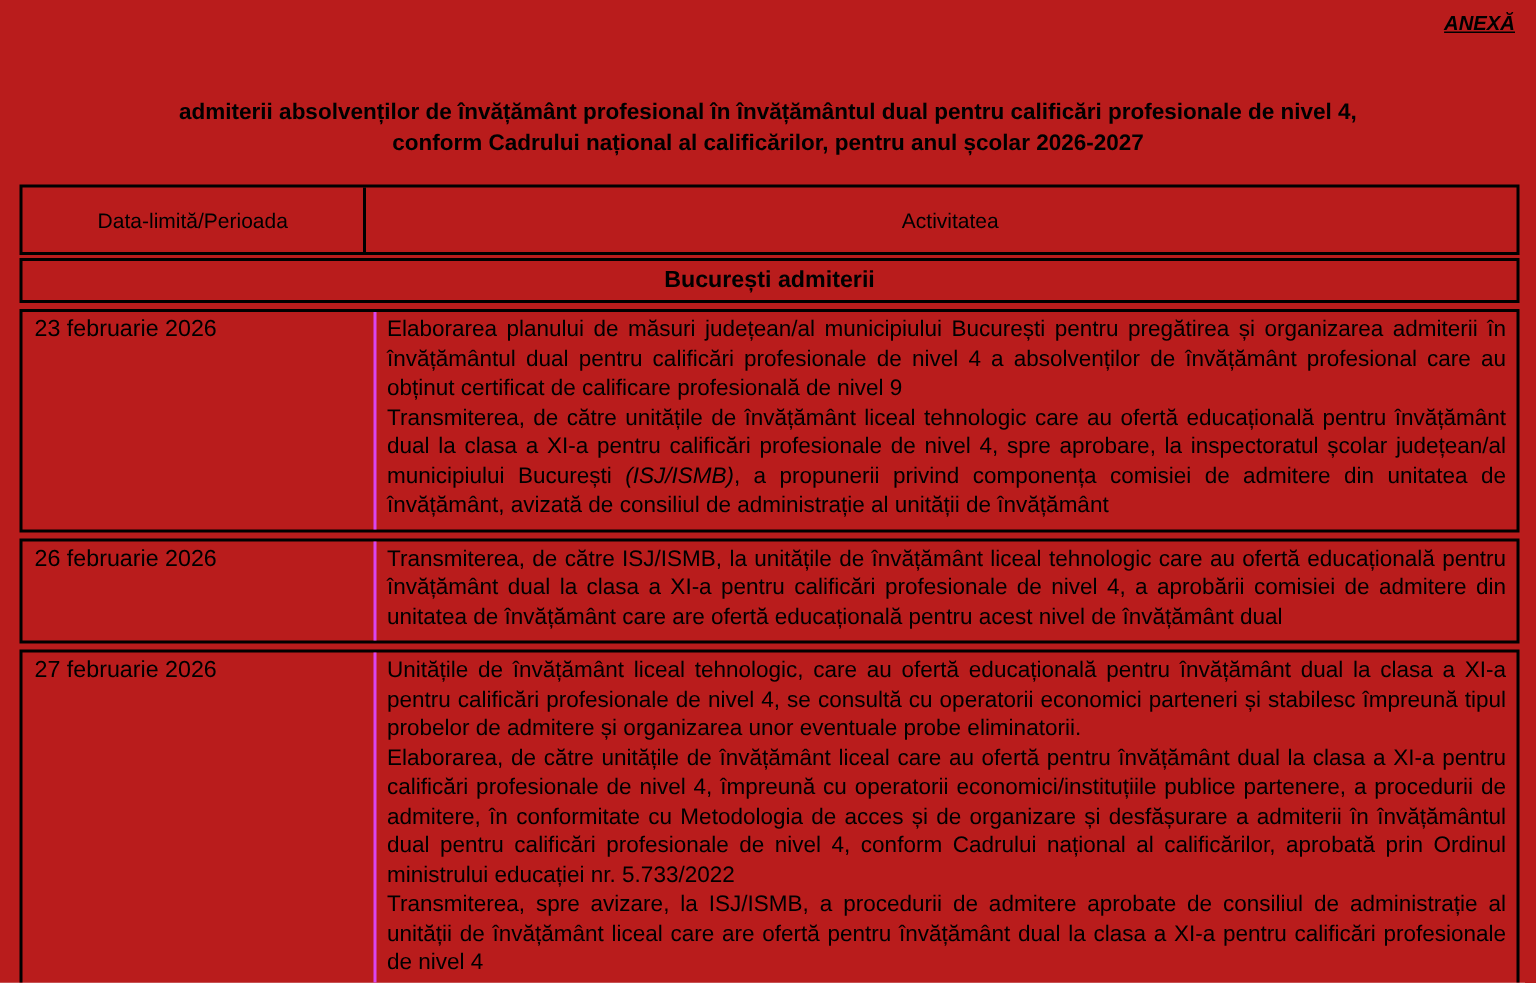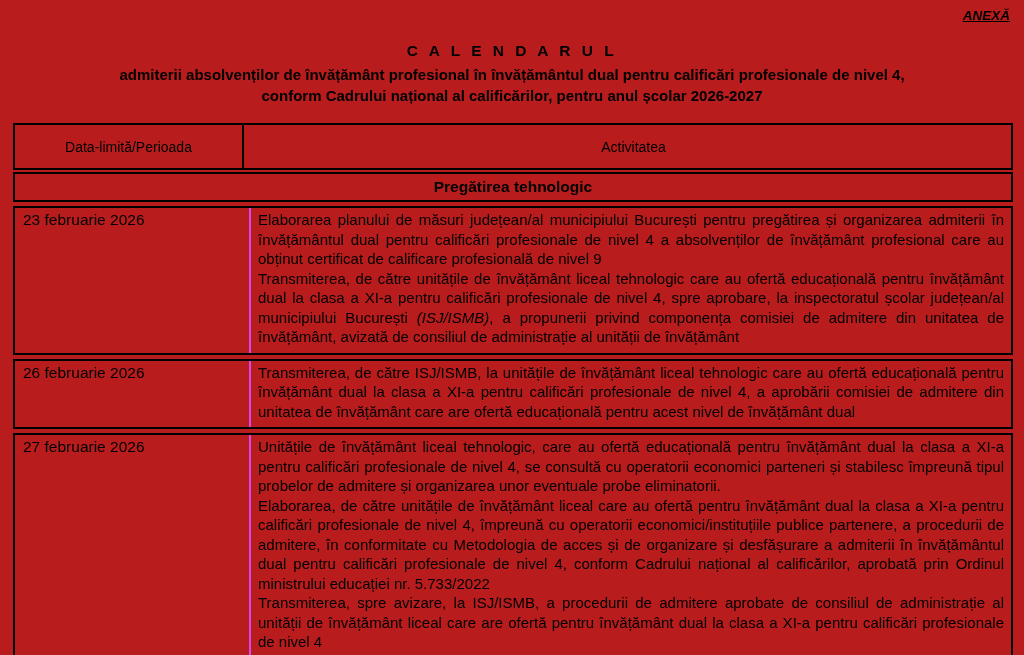--- a/index.html
+++ b/index.html
@@ -103,35 +103,34 @@
   }
   em { font-style: italic; }
 </style>
 </head>
 <body>
 
 <div class="page">
 
   <div class="annex">ANEXĂ</div>
 
-  <div class="doc-title">C A L E N D A R U L</div>
 
   <div class="doc-subtitle line1">admiterii absolvenților de învățământ profesional în învățământul dual pentru calificări profesionale de nivel 4,</div>
 
   <div class="doc-subtitle line2">conform Cadrului național al calificărilor, pentru anul școlar 2026-2027</div>
 
   <div class="calendar-table">
 
     <div class="trow header-row">
       <div class="header-cell date-col">Data-limită/Perioada</div>
       <div class="header-cell activity-col">Activitatea</div>
     </div>
 
     <div class="trow section-row">
-      <div class="section-cell">Pregătirea tehnologic</div>
+      <div class="section-cell">București admiterii</div>
     </div>
 
     <div id="rows-container">
         <div class="trow data-row">
           <div class="cell date-cell">23 februarie 2026</div>
           <div class="cell activity-cell">
             <p>Elaborarea planului de măsuri județean/al municipiului București pentru pregătirea și organizarea admiterii în învățământul dual pentru calificări profesionale de nivel 4 a absolvenților de învățământ profesional care au obținut certificat de calificare profesională de nivel 9</p>
             <p>Transmiterea, de către unitățile de învățământ liceal tehnologic care au ofertă educațională pentru învățământ dual la clasa a XI-a pentru calificări profesionale de nivel 4, spre aprobare, la inspectoratul școlar județean/al municipiului București <em>(ISJ/ISMB)</em>, a propunerii privind componența comisiei de admitere din unitatea de învățământ, avizată de consiliul de administrație al unității de învățământ</p>
           </div>
         </div>

